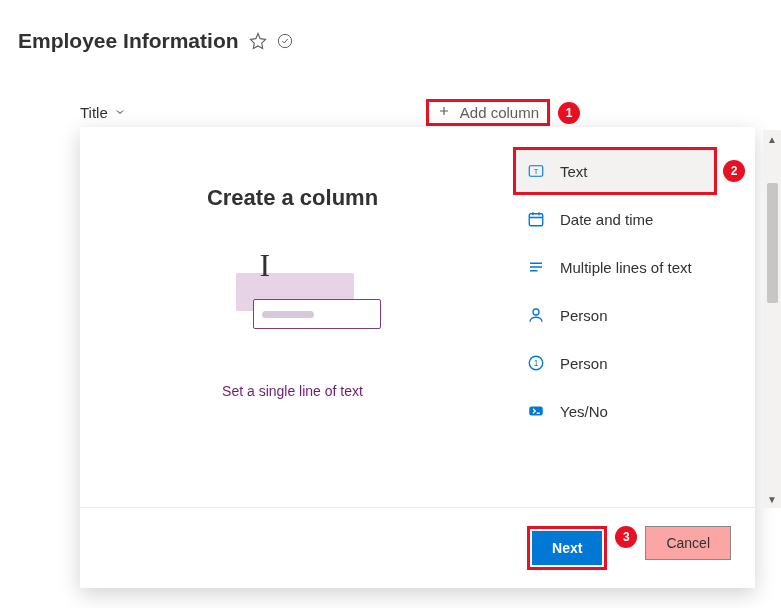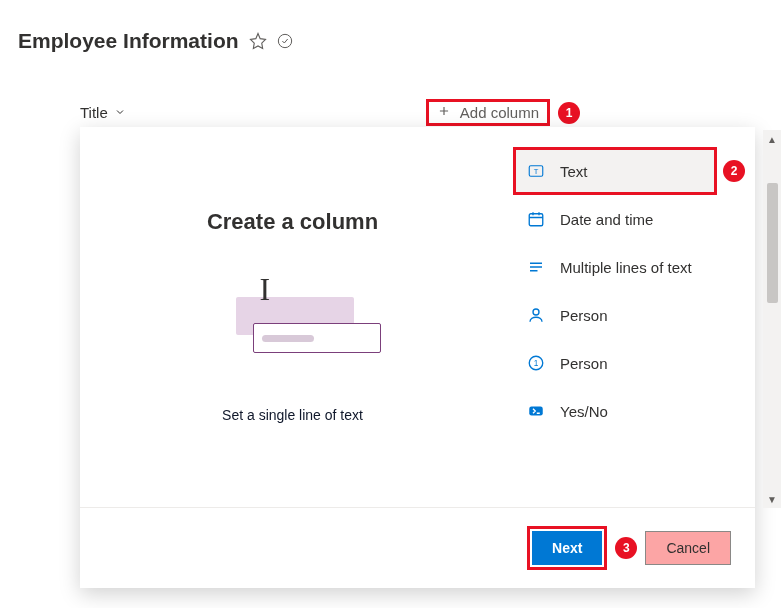--- a/index.html
+++ b/index.html
@@ -79,21 +79,20 @@
       width: 425px;
       display: flex;
       flex-direction: column;
       align-items: center;
       padding-top: 58px;
     }
     .panel-heading {
       font-size: 22px;
       font-weight: 600;
       margin-bottom: 42px;
-      margin-top: 24px;
     }
     .illustration {
       position: relative;
       width: 170px;
       height: 90px;
       margin-bottom: 40px;
     }
     .illus-bg {
       position: absolute;
       left: 28px;
@@ -125,21 +124,21 @@
     .illus-cursor {
       position: absolute;
       left: 52px;
       top: -6px;
       font-size: 32px;
       font-family: Georgia, serif;
       color: #323130;
     }
     .panel-sub {
       font-size: 14px;
-      color: #0f172a;
+      color: #701a75;
     }
     .panel-right {
       flex: 1;
       padding: 20px 10px 10px 8px;
       overflow-y: auto;
     }
     .type-item {
       display: flex;
       align-items: center;
       gap: 14px;
@@ -172,21 +171,20 @@
       display: flex;
       align-items: center;
       gap: 10px;
       color: #605e5c;
       font-size: 15px;
     }
     .footer-link .ic { color: #0078d4; }
     .btn-group {
       margin-left: auto;
       display: flex;
-      align-items: center;
       gap: 8px;
     }
     .btn {
       height: 34px;
       padding: 0 20px;
       font-size: 14px;
       display: flex;
       align-items: center;
       cursor: pointer;
     }

